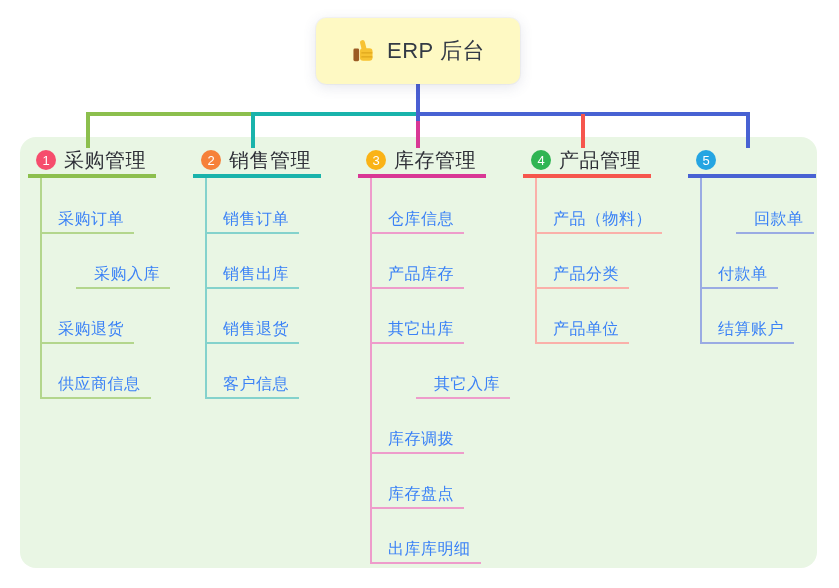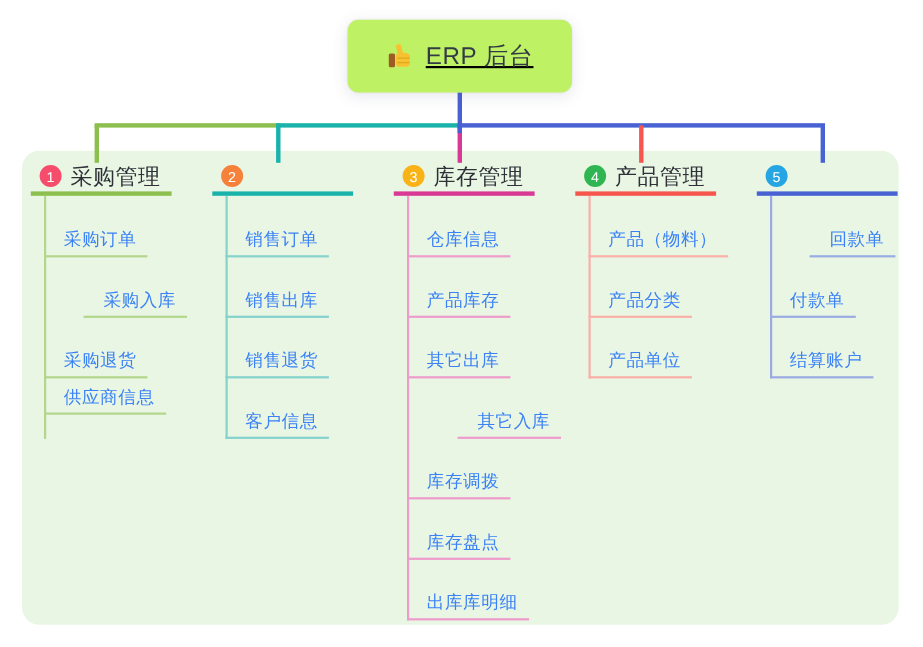--- a/index.html
+++ b/index.html
@@ -8,24 +8,24 @@
     font-family:"Liberation Sans","DejaVu Sans",sans-serif;
     -webkit-font-smoothing:antialiased;
   }
   .canvas{position:relative;width:839px;height:588px;background:#ffffff;}
   .panel{
     position:absolute;left:20px;top:137px;width:797px;height:431px;
     border-radius:16px;
   }
   .root-card{
     position:absolute;left:316px;top:18px;width:204px;height:66px;
-    background:#bef264;border-radius:10px;
+    background:#fef9c3;border-radius:10px;
     box-shadow:0 3px 14px rgba(70,80,120,0.14), 0 0 0 1px rgba(0,0,0,0.03);
     display:flex;align-items:center;justify-content:center;gap:10px;
-    z-index:5;cursor:default;text-decoration:underline;
+    z-index:5;cursor:default;
   }
   .root-label{font-size:22px;font-weight:500;color:#333a45;letter-spacing:0.5px;}
   .root-icon{display:inline-flex;width:26px;height:26px;}
   .line{position:absolute;}
   .topic{
     position:absolute;height:28px;display:flex;align-items:center;gap:8px;
     white-space:nowrap;z-index:4;
   }
   .badge{
     width:20px;height:20px;border-radius:50%;color:#ffffff;
@@ -80,23 +80,24 @@
       <div class="line" style="left: 700px; top: 178px; width: 2px; height: 166px; background: rgb(154, 171, 227); z-index: 1;"></div>
     </div>
   <div id="branches">
       <div class="topic" style="left: 36px; top: 146px;">
         <span class="badge" style="background: rgb(246, 77, 109);">1</span>
         <span class="topic-label">采购管理</span>
       </div>
       <div class="child" style="left: 40px; top: 208px; border-bottom: 2px solid rgb(179, 214, 140);">采购订单</div>
       <div class="child" style="left: 40px; top: 263px; border-bottom: 2px solid rgb(179, 214, 140); margin-left: 36px;">采购入库</div>
       <div class="child" style="left: 40px; top: 318px; border-bottom: 2px solid rgb(179, 214, 140);">采购退货</div>
-      <div class="child" style="left: 40px; top: 351px; border-bottom: 2px solid rgb(179, 214, 140);">供应商信息</div>
+      <div class="child" style="left: 40px; top: 373px; border-bottom: 2px solid rgb(179, 214, 140);">供应商信息</div>
       <div class="topic" style="left: 201px; top: 146px;">
         <span class="badge" style="background: rgb(246, 129, 58);">2</span>
+        <span class="topic-label">销售管理</span>
       </div>
       <div class="child" style="left: 205px; top: 208px; border-bottom: 2px solid rgb(132, 210, 204);">销售订单</div>
       <div class="child" style="left: 205px; top: 263px; border-bottom: 2px solid rgb(132, 210, 204);">销售出库</div>
       <div class="child" style="left: 205px; top: 318px; border-bottom: 2px solid rgb(132, 210, 204);">销售退货</div>
       <div class="child" style="left: 205px; top: 373px; border-bottom: 2px solid rgb(132, 210, 204);">客户信息</div>
       <div class="topic" style="left: 366px; top: 146px;">
         <span class="badge" style="background: rgb(250, 179, 23);">3</span>
         <span class="topic-label">库存管理</span>
       </div>
       <div class="child" style="left: 370px; top: 208px; border-bottom: 2px solid rgb(238, 156, 203);">仓库信息</div>

